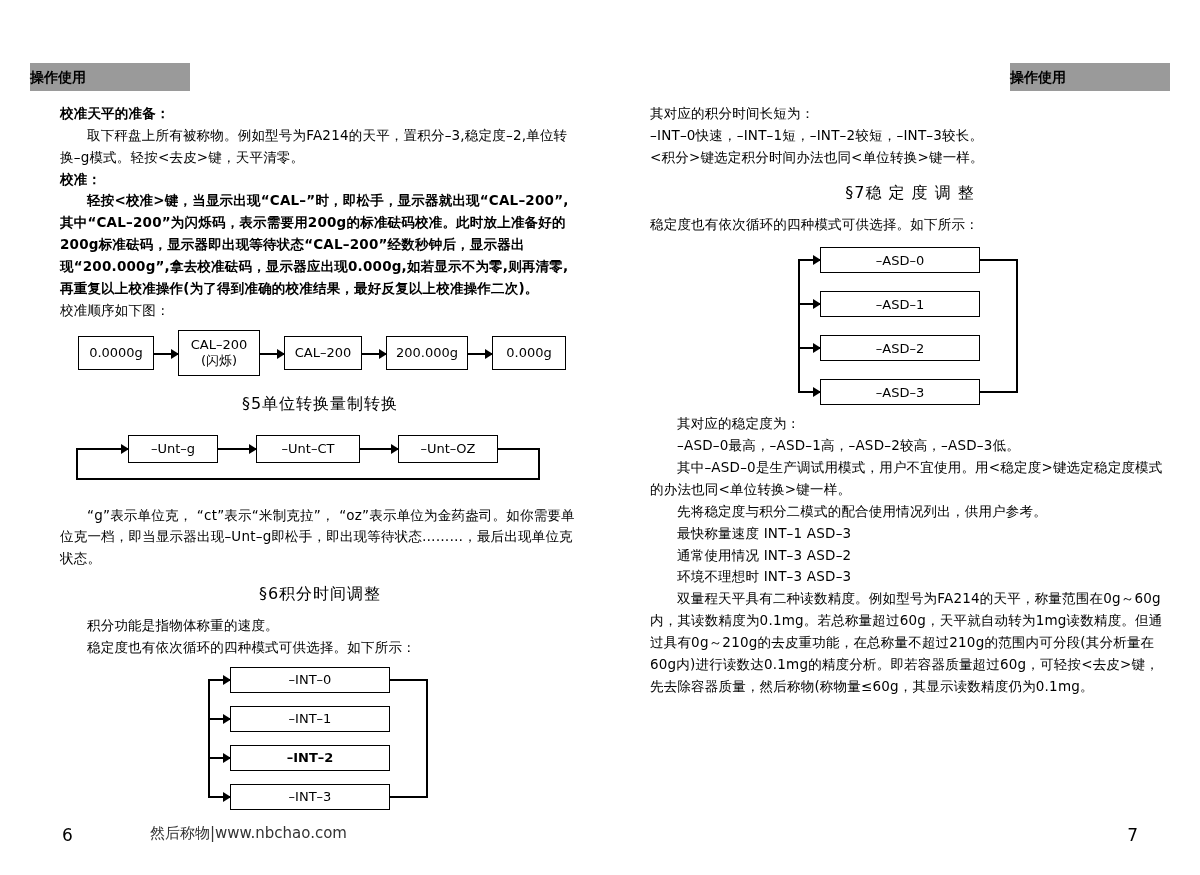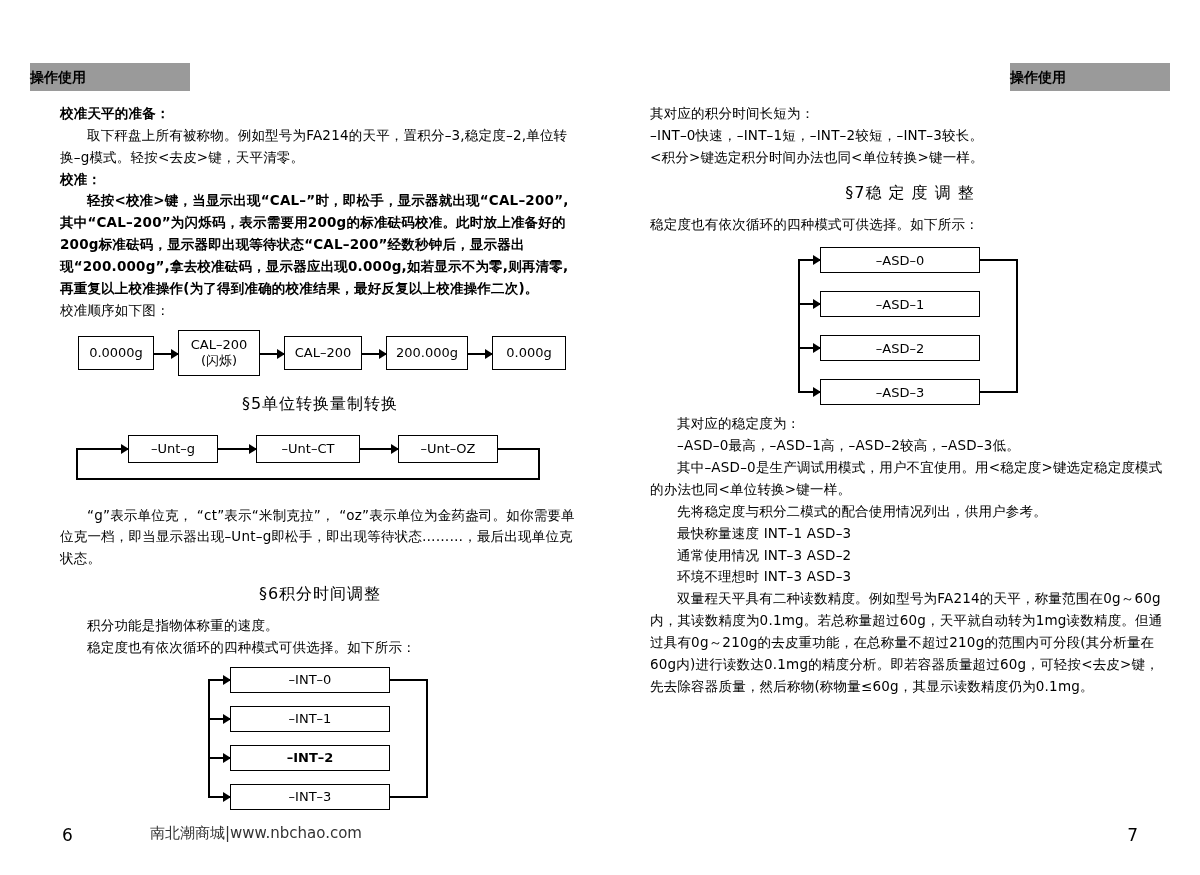--- a/index.html
+++ b/index.html
@@ -240,16 +240,16 @@
     <div class="body-text indent">其中–ASD–0是生产调试用模式，用户不宜使用。用&lt;稳定度&gt;键选定稳定度模式的办法也同&lt;单位转换&gt;键一样。</div>
     <div class="body-text indent">先将稳定度与积分二模式的配合使用情况列出，供用户参考。</div>
     <div class="body-text indent">最快称量速度 INT–1 ASD–3</div>
     <div class="body-text indent">通常使用情况 INT–3 ASD–2</div>
     <div class="body-text indent">环境不理想时 INT–3 ASD–3</div>
 
     <div class="body-text indent">双量程天平具有二种读数精度。例如型号为FA214的天平，称量范围在0g～60g内，其读数精度为0.1mg。若总称量超过60g，天平就自动转为1mg读数精度。但通过具有0g～210g的去皮重功能，在总称量不超过210g的范围内可分段(其分析量在60g内)进行读数达0.1mg的精度分析。即若容器质量超过60g，可轻按&lt;去皮&gt;键，先去除容器质量，然后称物(称物量≤60g，其显示读数精度仍为0.1mg。</div>
   </div>
 
   <div class="page-num left">6</div>
-  <div class="footer-site">南北潮商城|www.nbchao.com</div>
+  <div class="footer-site">然后称物|www.nbchao.com</div>
   <div class="page-num right">7</div>
 
 </div>
 
 </body></html>

